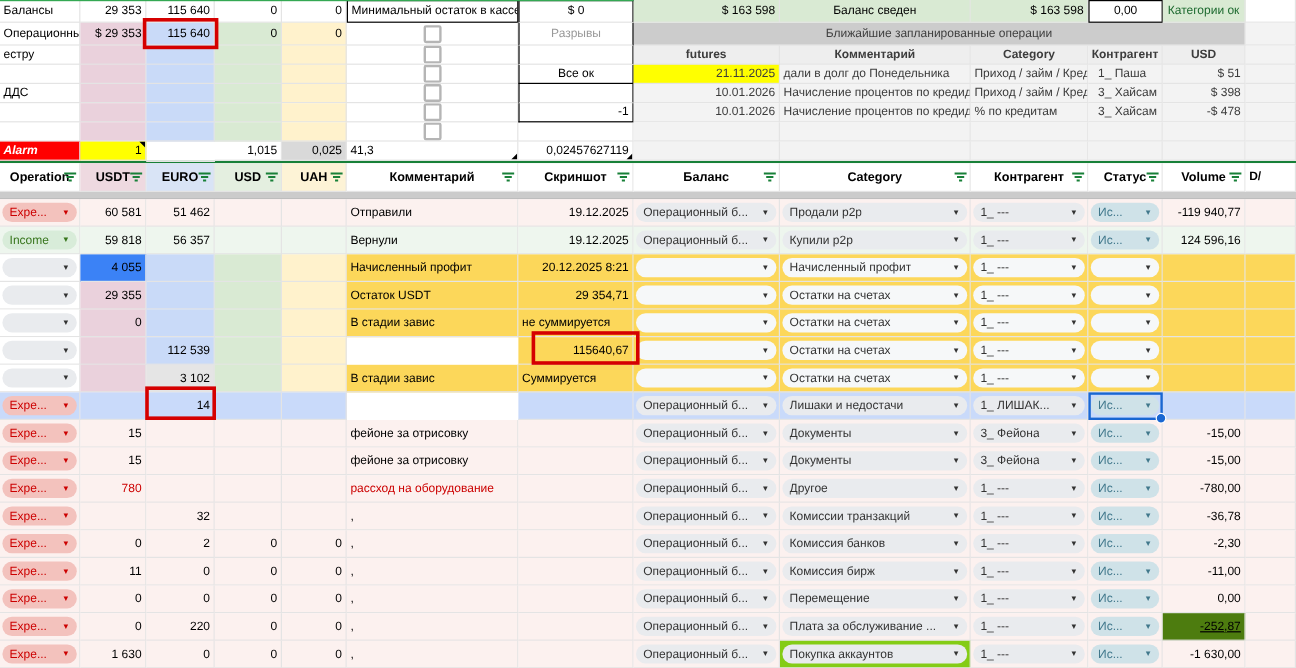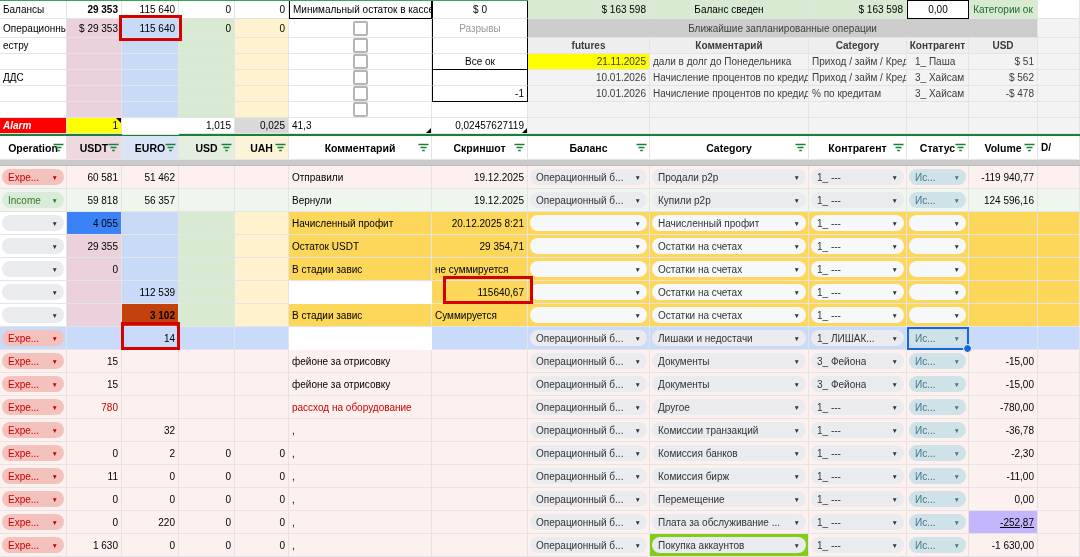--- a/index.html
+++ b/index.html
@@ -58,21 +58,21 @@
     <div class="handle"></div>
   </div>
 <div class="cell" style="grid-area: 1 / 1;">Балансы</div>
     <div class="cell" style="grid-area: 2 / 1;">Операционны</div>
     <div class="cell" style="grid-area: 3 / 1;">естру</div>
     <div class="cell" style="grid-area: 4 / 1;"></div>
     <div class="cell" style="grid-area: 5 / 1;">ДДС</div>
     <div class="cell" style="grid-area: 6 / 1;"></div>
     <div class="cell" style="grid-area: 7 / 1;"></div>
     <div class="cell bold" style="grid-area: 8 / 1; background: rgb(255, 0, 0); color: rgb(255, 255, 255); font-style: italic;">Alarm</div>
-    <div class="cell r" style="grid-area: 1 / 2; font-weight: bold;">29 353</div>
+    <div class="cell r" style="grid-area: 1 / 2;">29 353</div>
     <div class="cell r" style="grid-area: 1 / 3;">115 640</div>
     <div class="cell r" style="grid-area: 1 / 4;">0</div>
     <div class="cell r" style="grid-area: 1 / 5;">0</div>
     <div class="cell r" style="grid-area: 2 / 2; background: rgb(234, 209, 220);">$ 29 353</div>
     <div class="cell r" style="grid-area: 2 / 3; background: rgb(201, 218, 248);">115 640</div>
     <div class="cell r" style="grid-area: 2 / 4; background: rgb(217, 234, 211);">0</div>
     <div class="cell r" style="grid-area: 2 / 5; background: rgb(255, 242, 204);">0</div>
     <div class="cell" style="grid-area: 3 / 2; background: rgb(234, 209, 220);"></div>
     <div class="cell" style="grid-area: 3 / 3; background: rgb(201, 218, 248);"></div>
     <div class="cell" style="grid-area: 3 / 4; background: rgb(217, 234, 211);"></div>
@@ -138,21 +138,21 @@
     <div class="cell c bold" style="grid-area: 3 / 12; background: rgb(238, 238, 238); color: rgb(60, 60, 60);">USD</div>
     <div class="cell r" style="grid-area: 4 / 8; background: rgb(255, 255, 0); color: rgb(60, 60, 60);">21.11.2025</div>
     <div class="cell" style="grid-area: 4 / 9; background: rgb(243, 243, 243); color: rgb(60, 60, 60);">дали в долг до Понедельника</div>
     <div class="cell" style="grid-area: 4 / 10; background: rgb(243, 243, 243); color: rgb(60, 60, 60);">Приход / займ / Кредит</div>
     <div class="cell" style="grid-area: 4 / 11; background: rgb(243, 243, 243); color: rgb(60, 60, 60); padding-left: 8px;">1_ Паша</div>
     <div class="cell r" style="grid-area: 4 / 12; background: rgb(243, 243, 243); color: rgb(60, 60, 60);">$ 51</div>
     <div class="cell r" style="grid-area: 5 / 8; background: rgb(243, 243, 243); color: rgb(60, 60, 60);">10.01.2026</div>
     <div class="cell" style="grid-area: 5 / 9; background: rgb(243, 243, 243); color: rgb(60, 60, 60);">Начисление процентов по кредиди</div>
     <div class="cell" style="grid-area: 5 / 10; background: rgb(243, 243, 243); color: rgb(60, 60, 60);">Приход / займ / Кредит</div>
     <div class="cell" style="grid-area: 5 / 11; background: rgb(243, 243, 243); color: rgb(60, 60, 60); padding-left: 8px;">3_ Хайсам</div>
-    <div class="cell r" style="grid-area: 5 / 12; background: rgb(243, 243, 243); color: rgb(60, 60, 60);">$ 562</div>
+    <div class="cell r" style="grid-area: 5 / 12; background: rgb(243, 243, 243); color: rgb(60, 60, 60);">$ 398</div>
     <div class="cell r" style="grid-area: 6 / 8; background: rgb(243, 243, 243); color: rgb(60, 60, 60);">10.01.2026</div>
     <div class="cell" style="grid-area: 6 / 9; background: rgb(243, 243, 243); color: rgb(60, 60, 60);">Начисление процентов по кредиди</div>
     <div class="cell" style="grid-area: 6 / 10; background: rgb(243, 243, 243); color: rgb(60, 60, 60);">% по кредитам</div>
     <div class="cell" style="grid-area: 6 / 11; background: rgb(243, 243, 243); color: rgb(60, 60, 60); padding-left: 8px;">3_ Хайсам</div>
     <div class="cell r" style="grid-area: 6 / 12; background: rgb(243, 243, 243); color: rgb(60, 60, 60);">-$ 478</div>
     <div class="cell" style="grid-area: 7 / 8; background: rgb(243, 243, 243);"></div>
     <div class="cell" style="grid-area: 7 / 9; background: rgb(243, 243, 243);"></div>
     <div class="cell" style="grid-area: 7 / 10; background: rgb(243, 243, 243);"></div>
     <div class="cell" style="grid-area: 7 / 11; background: rgb(243, 243, 243);"></div>
     <div class="cell" style="grid-area: 7 / 12; background: rgb(243, 243, 243);"></div>
@@ -456,21 +456,21 @@
     </div>
     <div class="cell r" style="grid-area: 17 / 12; background: rgb(252, 215, 90);"></div>
     <div class="cell" style="grid-area: 17 / 13; background: rgb(252, 215, 90);"></div>
     <div class="cell pillcell" style="grid-area: 18 / 1; background: rgb(255, 255, 255);">
       <div class="pill p-gray">
         <span class="plabel"></span>
         <span class="caret">▼</span>
       </div>
     </div>
     <div class="cell r" style="grid-area: 18 / 2; background: rgb(234, 209, 220);"></div>
-    <div class="cell r" style="grid-area: 18 / 3; background: #c2410c; font-weight: bold;">3 102</div>
+    <div class="cell r" style="grid-area: 18 / 3; background: #e5e5e5;">3 102</div>
     <div class="cell r" style="grid-area: 18 / 4; background: rgb(217, 234, 211);"></div>
     <div class="cell r" style="grid-area: 18 / 5; background: rgb(255, 242, 204);"></div>
     <div class="cell" style="grid-area: 18 / 6; background: rgb(252, 215, 90);">В стадии завис</div>
     <div class="cell" style="grid-area: 18 / 7; background: rgb(252, 215, 90);">Суммируется</div>
     <div class="cell pillcell" style="grid-area: 18 / 8; background: rgb(252, 215, 90);">
       <div class="pill p-light">
         <span class="plabel"></span>
         <span class="caret">▼</span>
       </div>
     </div>
@@ -827,21 +827,21 @@
         <span class="plabel">1_ ---</span>
         <span class="caret">▼</span>
       </div>
     </div>
     <div class="cell pillcell" style="grid-area: 27 / 11; background: rgb(252, 241, 239);">
       <div class="pill p-status">
         <span class="plabel">Ис...</span>
         <span class="caret">▼</span>
       </div>
     </div>
-    <div class="cell r" style="grid-area: 27 / 12; background: #c4b5fd; text-decoration: underline;">-252,87</div>
+    <div class="cell r" style="grid-area: 27 / 12; background: #4d7c0f; text-decoration: underline;">-252,87</div>
     <div class="cell" style="grid-area: 27 / 13; background: rgb(252, 241, 239);"></div>
     <div class="cell pillcell" style="grid-area: 28 / 1; background: rgb(252, 241, 239);">
       <div class="pill p-exp">
         <span class="plabel">Expe...</span>
         <span class="caret">▼</span>
       </div>
     </div>
     <div class="cell r" style="grid-area: 28 / 2; background: rgb(252, 241, 239);">1 630</div>
     <div class="cell r" style="grid-area: 28 / 3; background: rgb(252, 241, 239);">0</div>
     <div class="cell r" style="grid-area: 28 / 4; background: rgb(252, 241, 239);">0</div>

